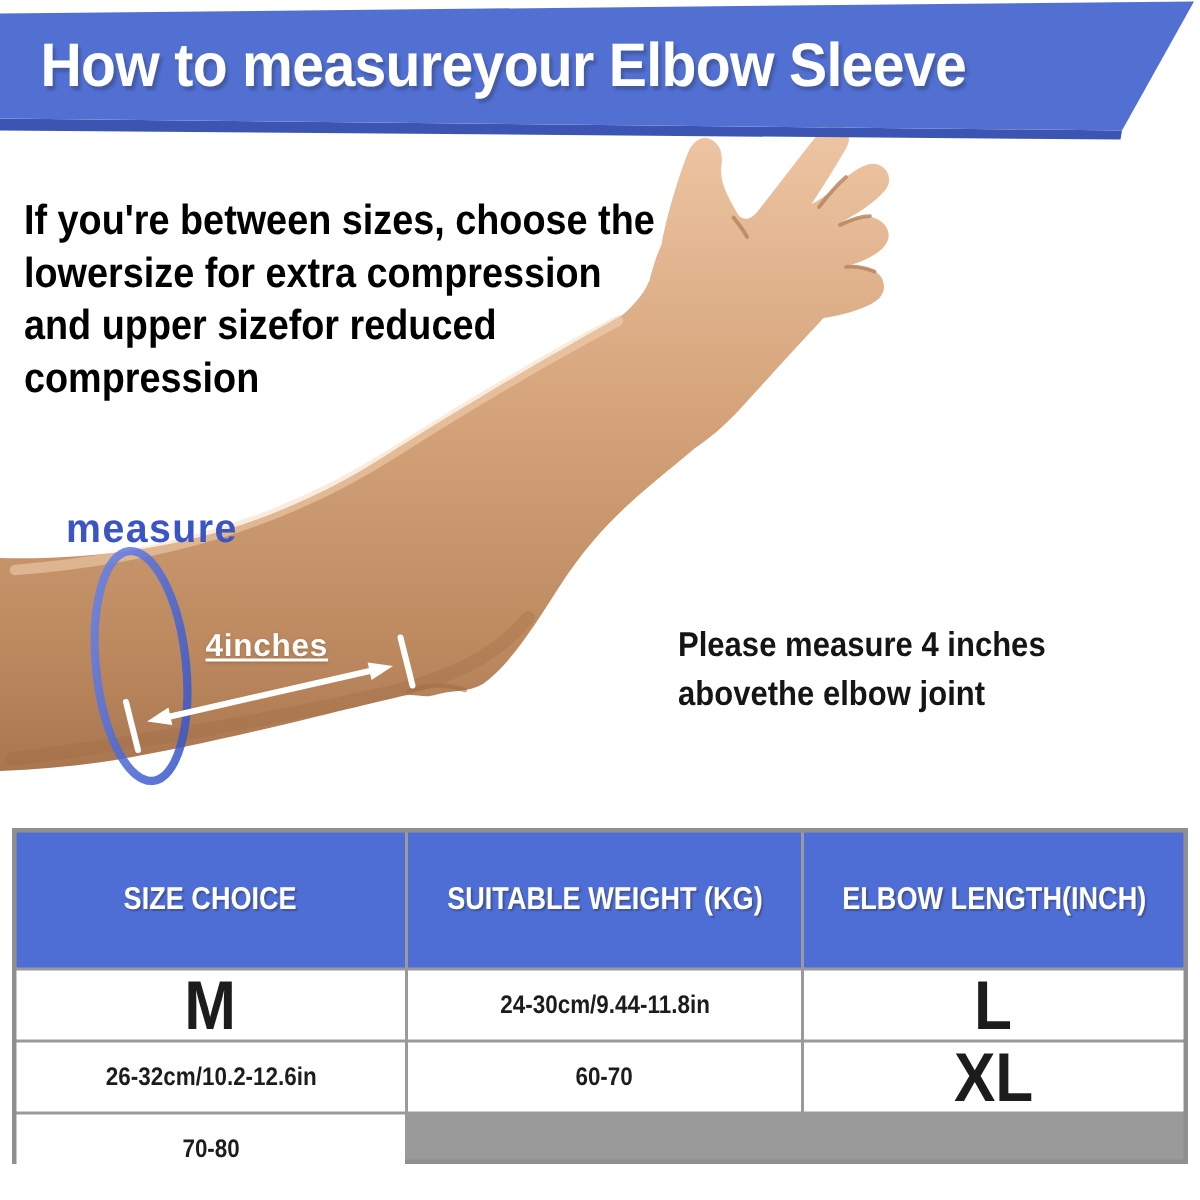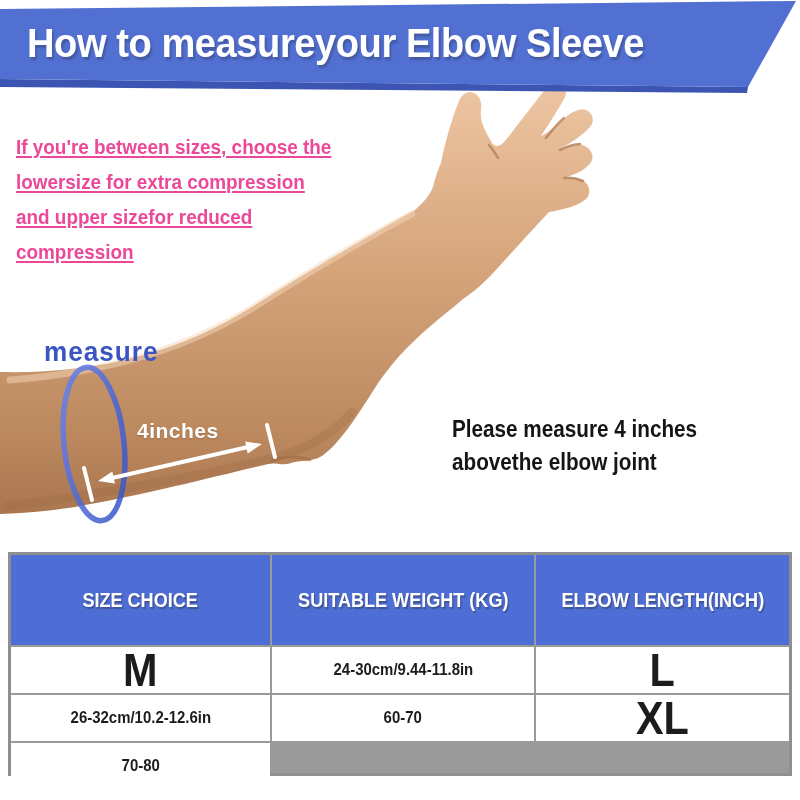--- a/index.html
+++ b/index.html
@@ -13,36 +13,37 @@
   #page-title {
     position:absolute; left:27px; top:20px; z-index:4;
     font-size:41px; font-weight:bold; color:#ffffff; white-space:nowrap;
     transform:scaleX(0.93); transform-origin:left center;
     text-shadow:2px 3px 2px rgba(40,40,60,0.30);
     letter-spacing:-0.5px;
   }
 
   #intro-text {
     position:absolute; left:16px; top:129px; z-index:2;
-    font-size:21px; font-weight:bold; color:#ec4899; line-height:35px; white-space:nowrap;text-decoration:underline;
+    font-size:28px; font-weight:bold; color:#000000; line-height:35px; white-space:nowrap;
   }
   #intro-text .line { transform:scaleX(0.90); transform-origin:left center; }
 
   #measure-label {
     position:absolute; left:44px; top:337px; z-index:2;
     font-size:27px; font-weight:bold; color:#3b55c3; white-space:nowrap;
     transform:scaleX(0.97); transform-origin:left center;
     letter-spacing:1px;
   }
 
   #arrow-length-label {
     position:absolute; left:137px; top:419px; z-index:2;
     font-size:21px; font-weight:bold; color:#ffffff; white-space:nowrap;
     text-shadow:0 1px 2px rgba(120,80,50,0.45);
     letter-spacing:0.5px;
+    text-decoration:underline;
   }
 
   #measure-note {
     position:absolute; left:452px; top:413px; z-index:2;
     font-size:23px; font-weight:bold; color:#151515; line-height:33px; white-space:nowrap;
   }
   #measure-note .line { transform:scaleX(0.90); transform-origin:left center; }
 
   
   #size-table {

